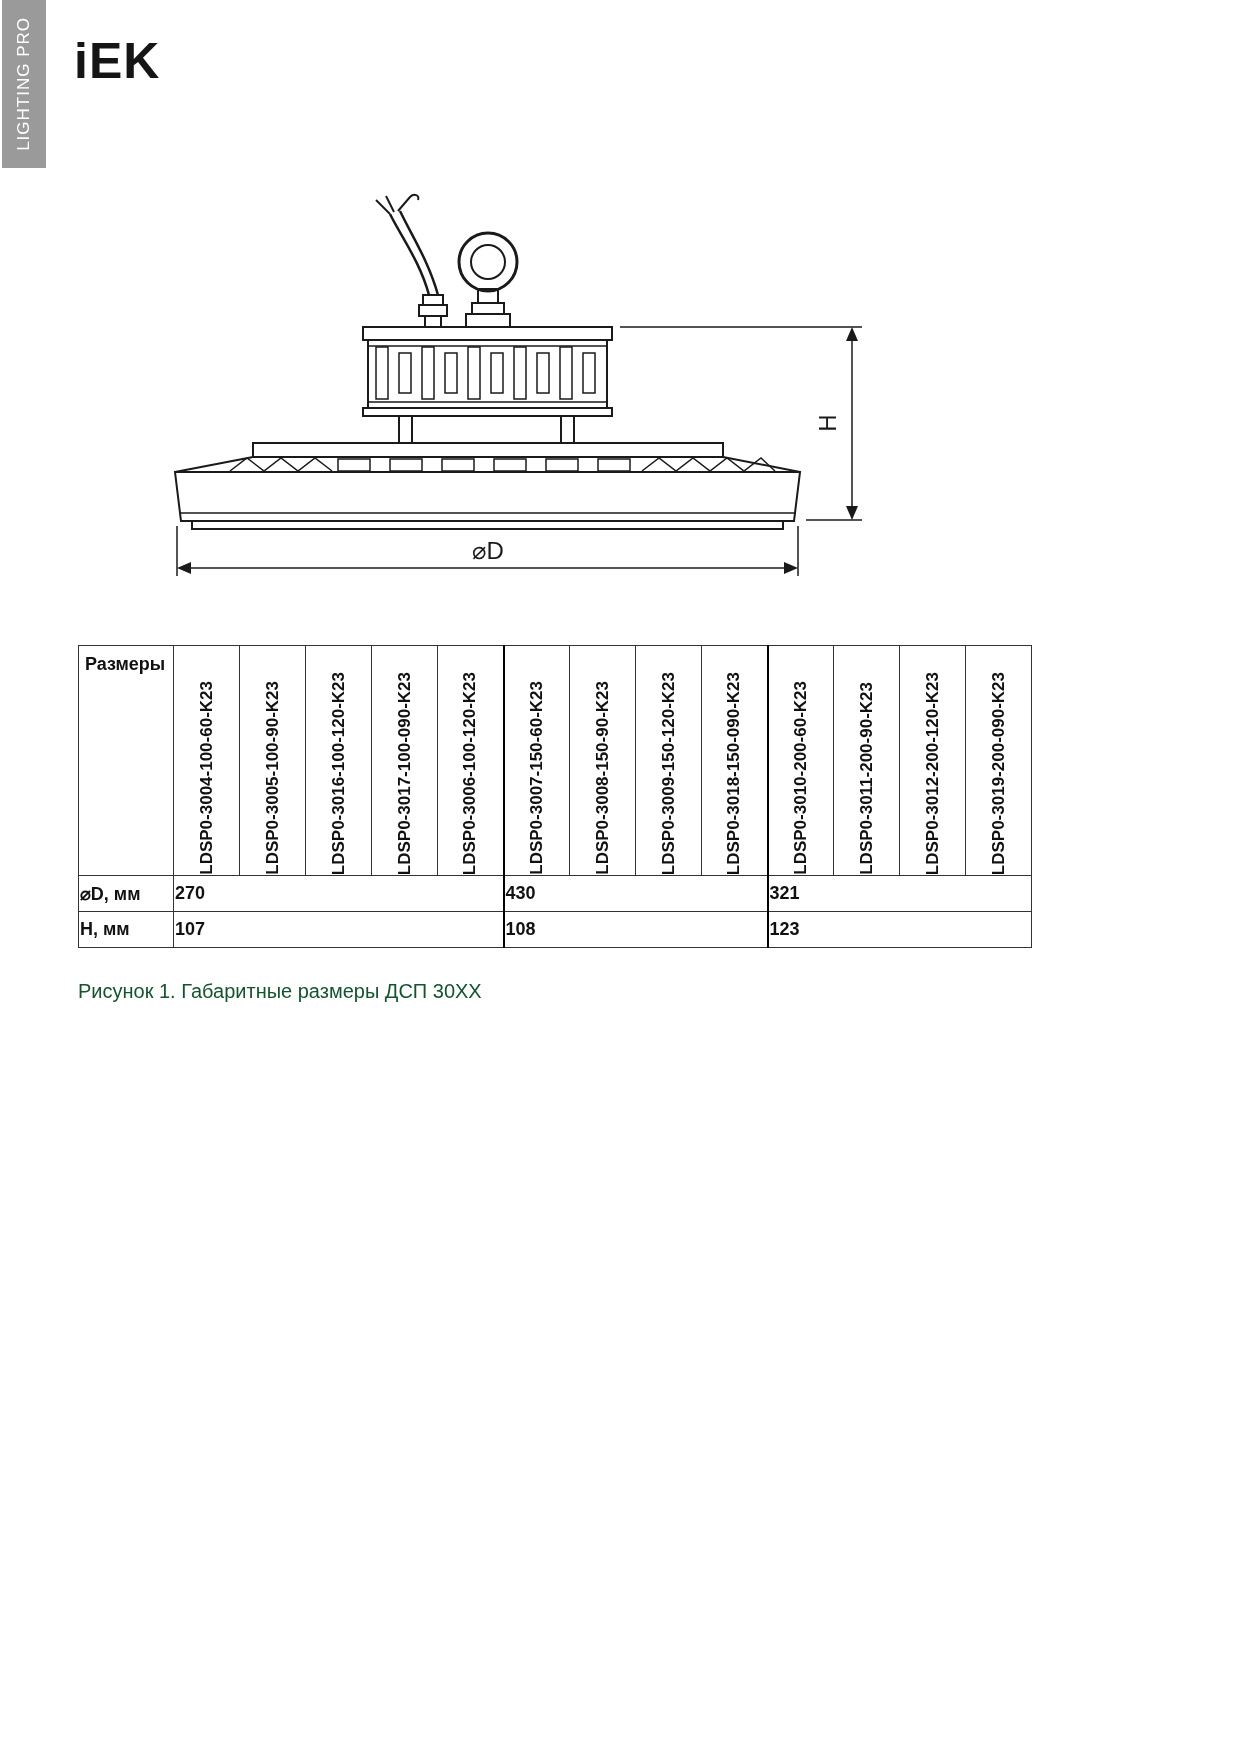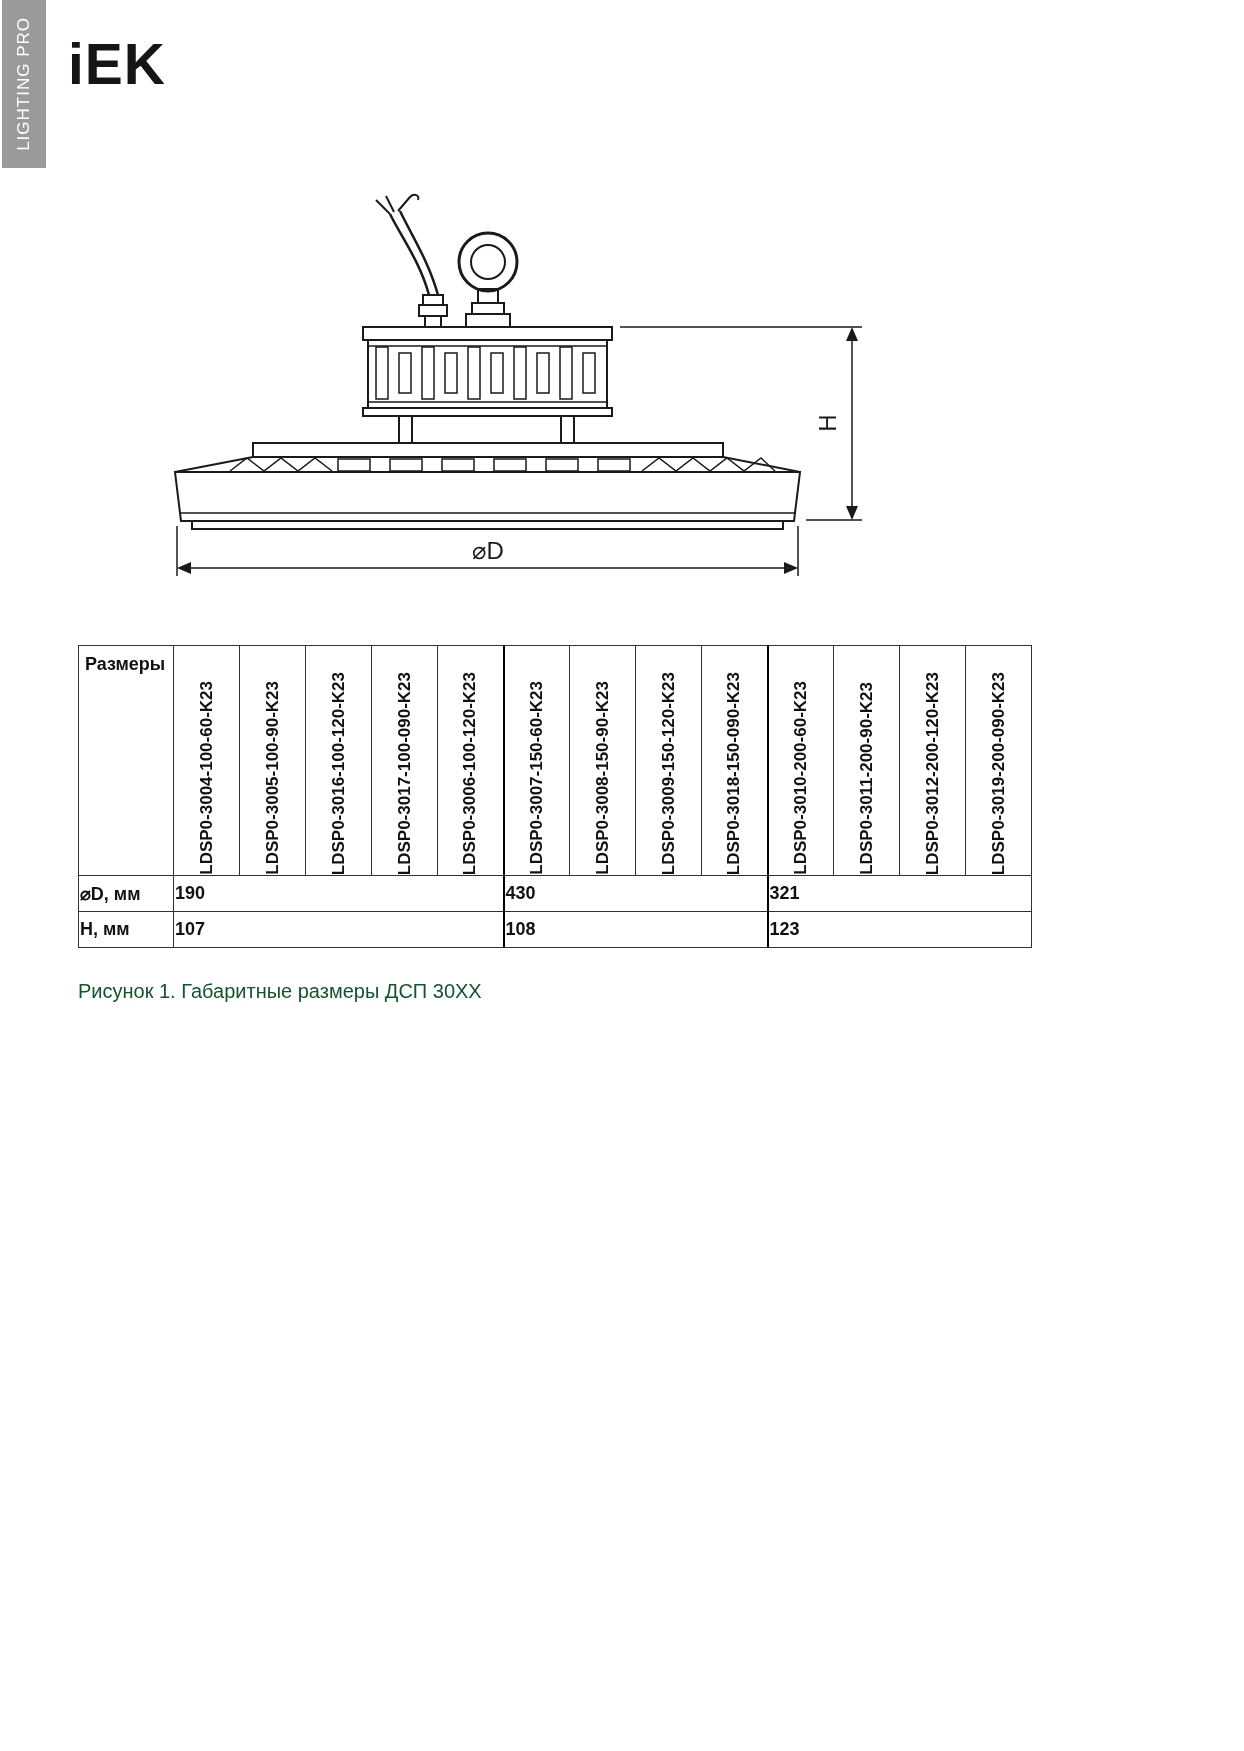--- a/index.html
+++ b/index.html
@@ -6,21 +6,21 @@
   body{font-family:"Liberation Sans", sans-serif;color:#111;}
   .page{position:relative;width:1244px;height:1751px;background:#fff;overflow:hidden;}
 
   
   .side-bar{position:absolute;left:2px;top:0;width:44px;height:168px;background:#9a9a9a;
             display:flex;align-items:center;justify-content:center;}
   .side-bar .vtext{writing-mode:vertical-rl;transform:rotate(180deg);color:#fff;
             font-size:17px;letter-spacing:1px;white-space:nowrap;}
 
   
-  .logo{position:absolute;left:68px;top:36px;font-size:57px;font-weight:900;
+  .logo{position:absolute;left:74px;top:36px;font-size:50px;font-weight:900;
         letter-spacing:1px;color:#151515;line-height:1;}
 
   
   .drawing{position:absolute;left:0;top:190px;}
 
   
   .dims-table{position:absolute;left:78px;top:645px;border-collapse:collapse;table-layout:fixed;}
   .dims-table col.c0{width:95px;}
   .dims-table col.cm{width:66px;}
   .dims-table th,.dims-table td{border:1px solid #333;font-weight:700;color:#111;}
@@ -214,21 +214,21 @@
             </div>
           </th>
         <th class="model">
             <div class="wrap">
               <span class="v">LDSP0-3019-200-090-K23</span>
             </div>
           </th>
       </tr>
       <tr class="data-row">
         <td>⌀D, мм</td>
-        <td colspan="5">190</td>
+        <td colspan="5">270</td>
         <td colspan="4" class="grp">430</td>
         <td colspan="4" class="grp">321</td>
       </tr>
       <tr class="data-row">
         <td>H, мм</td>
         <td colspan="5">107</td>
         <td colspan="4" class="grp">108</td>
         <td colspan="4" class="grp">123</td>
       </tr>
     </tbody>

